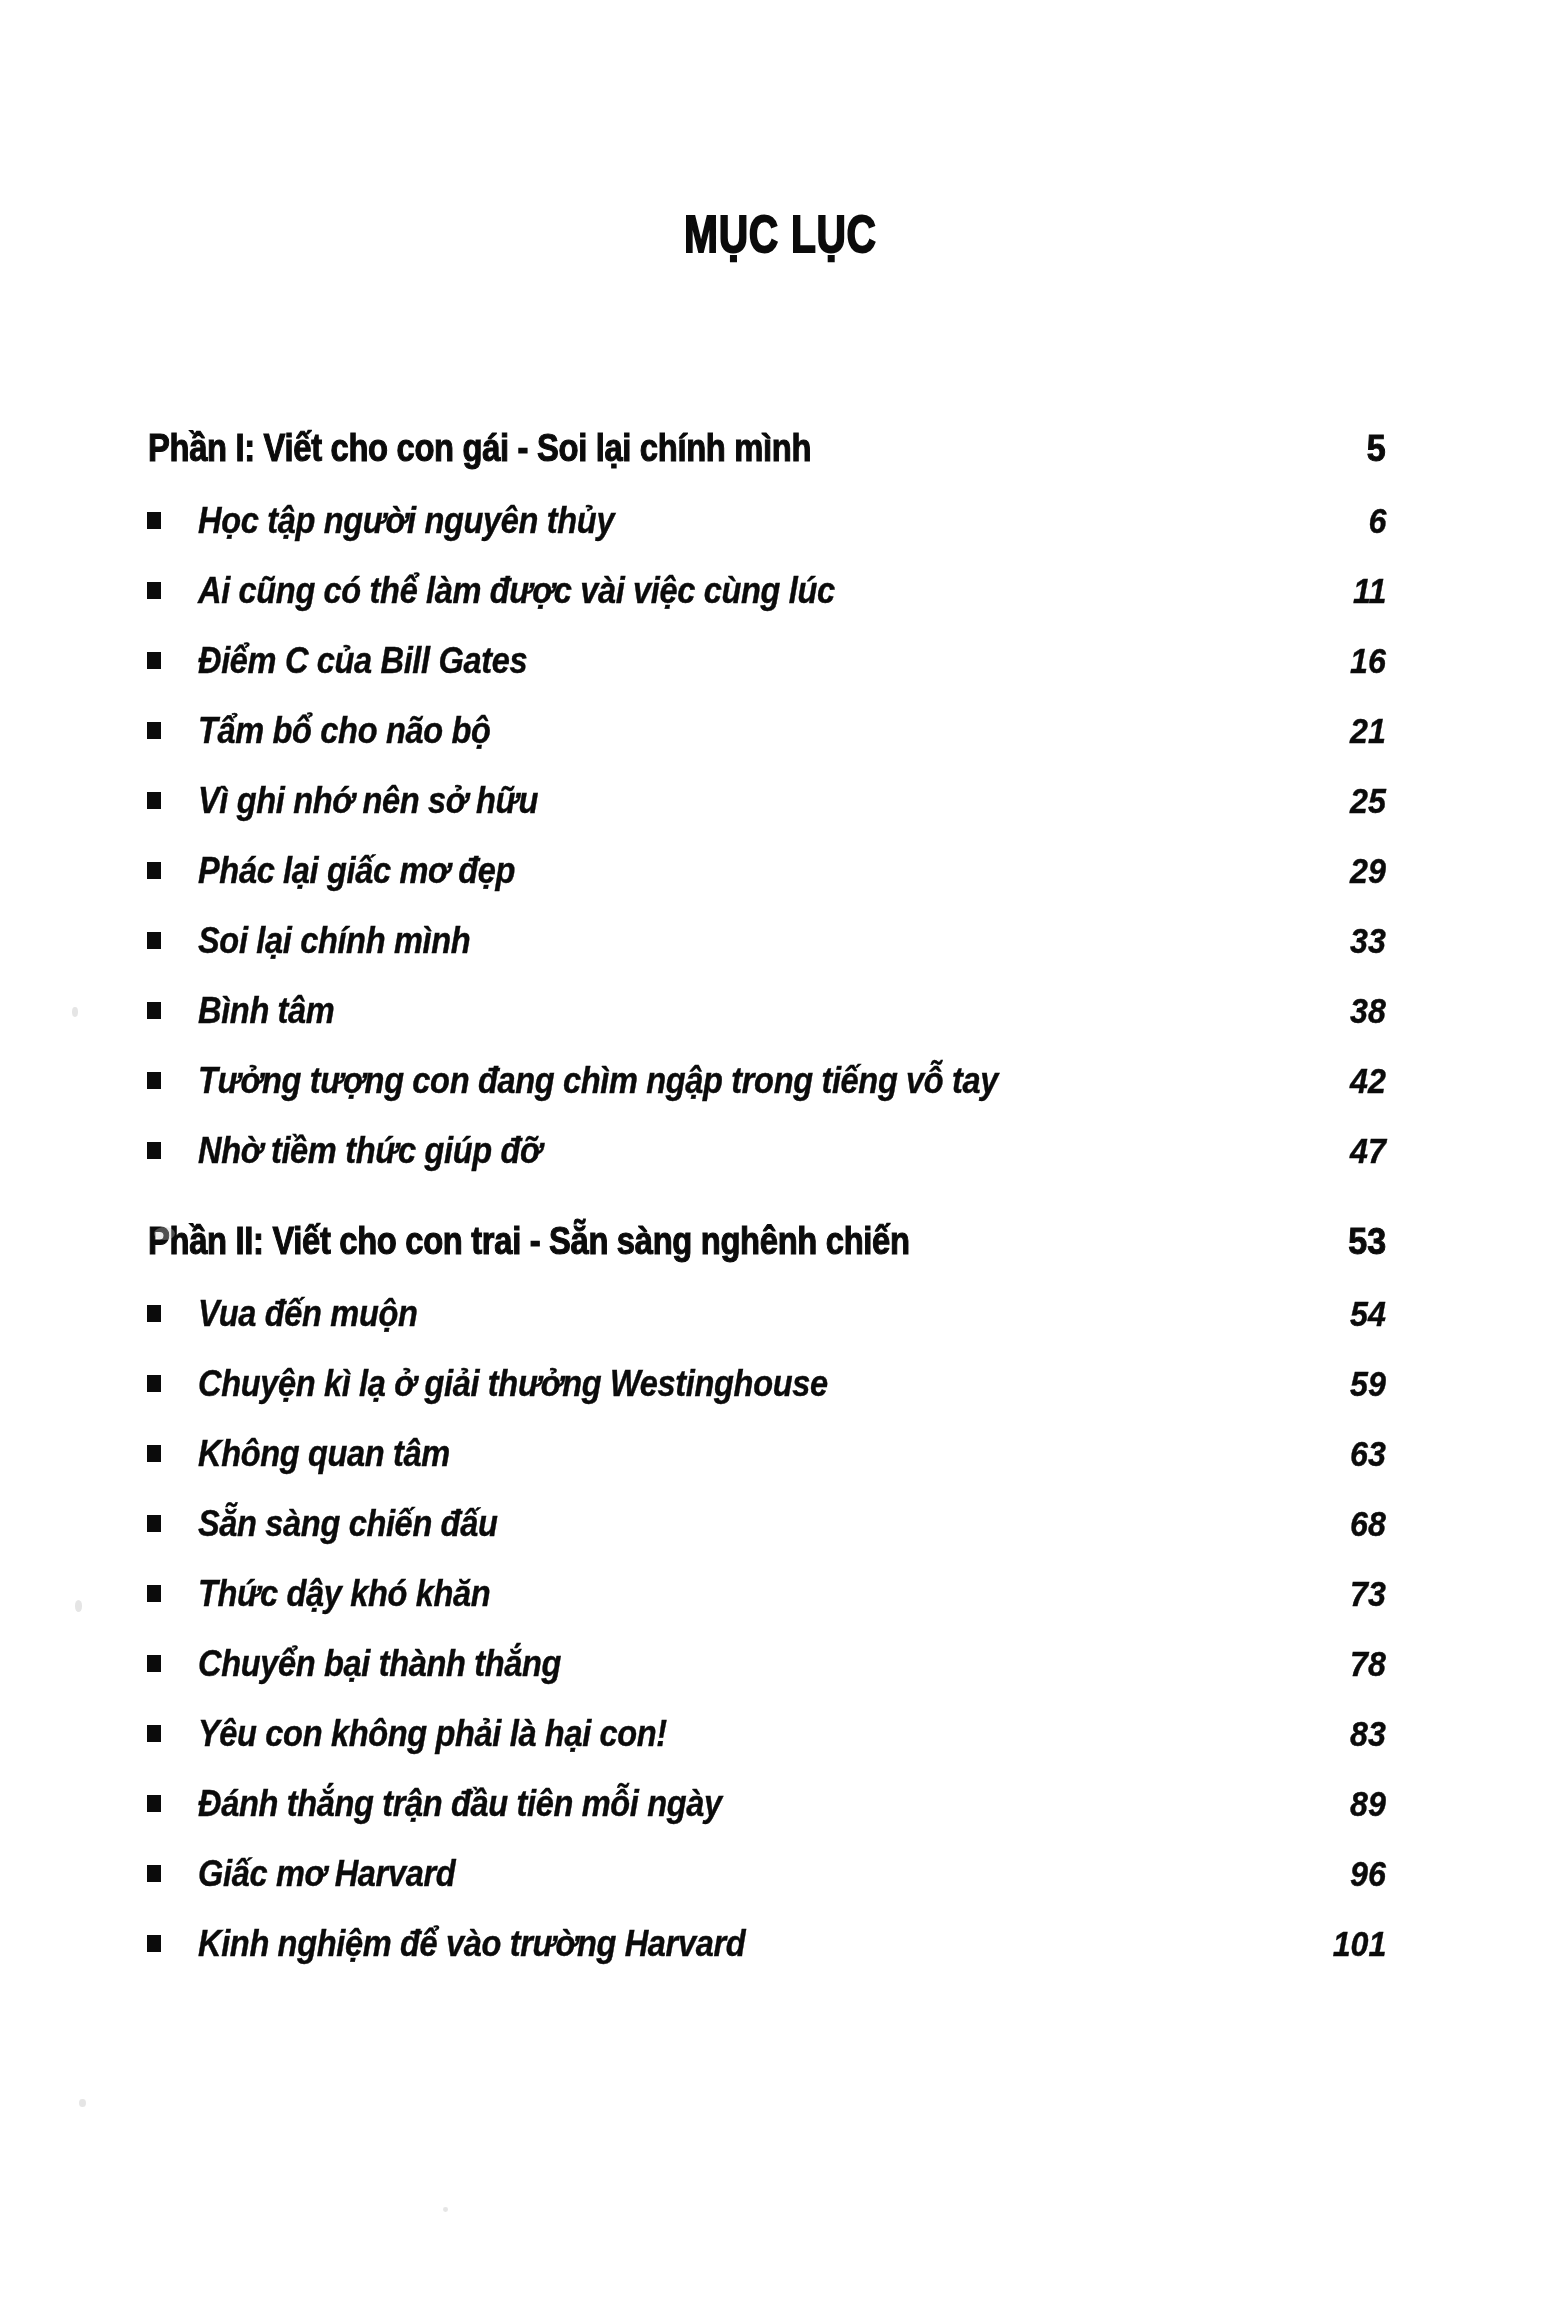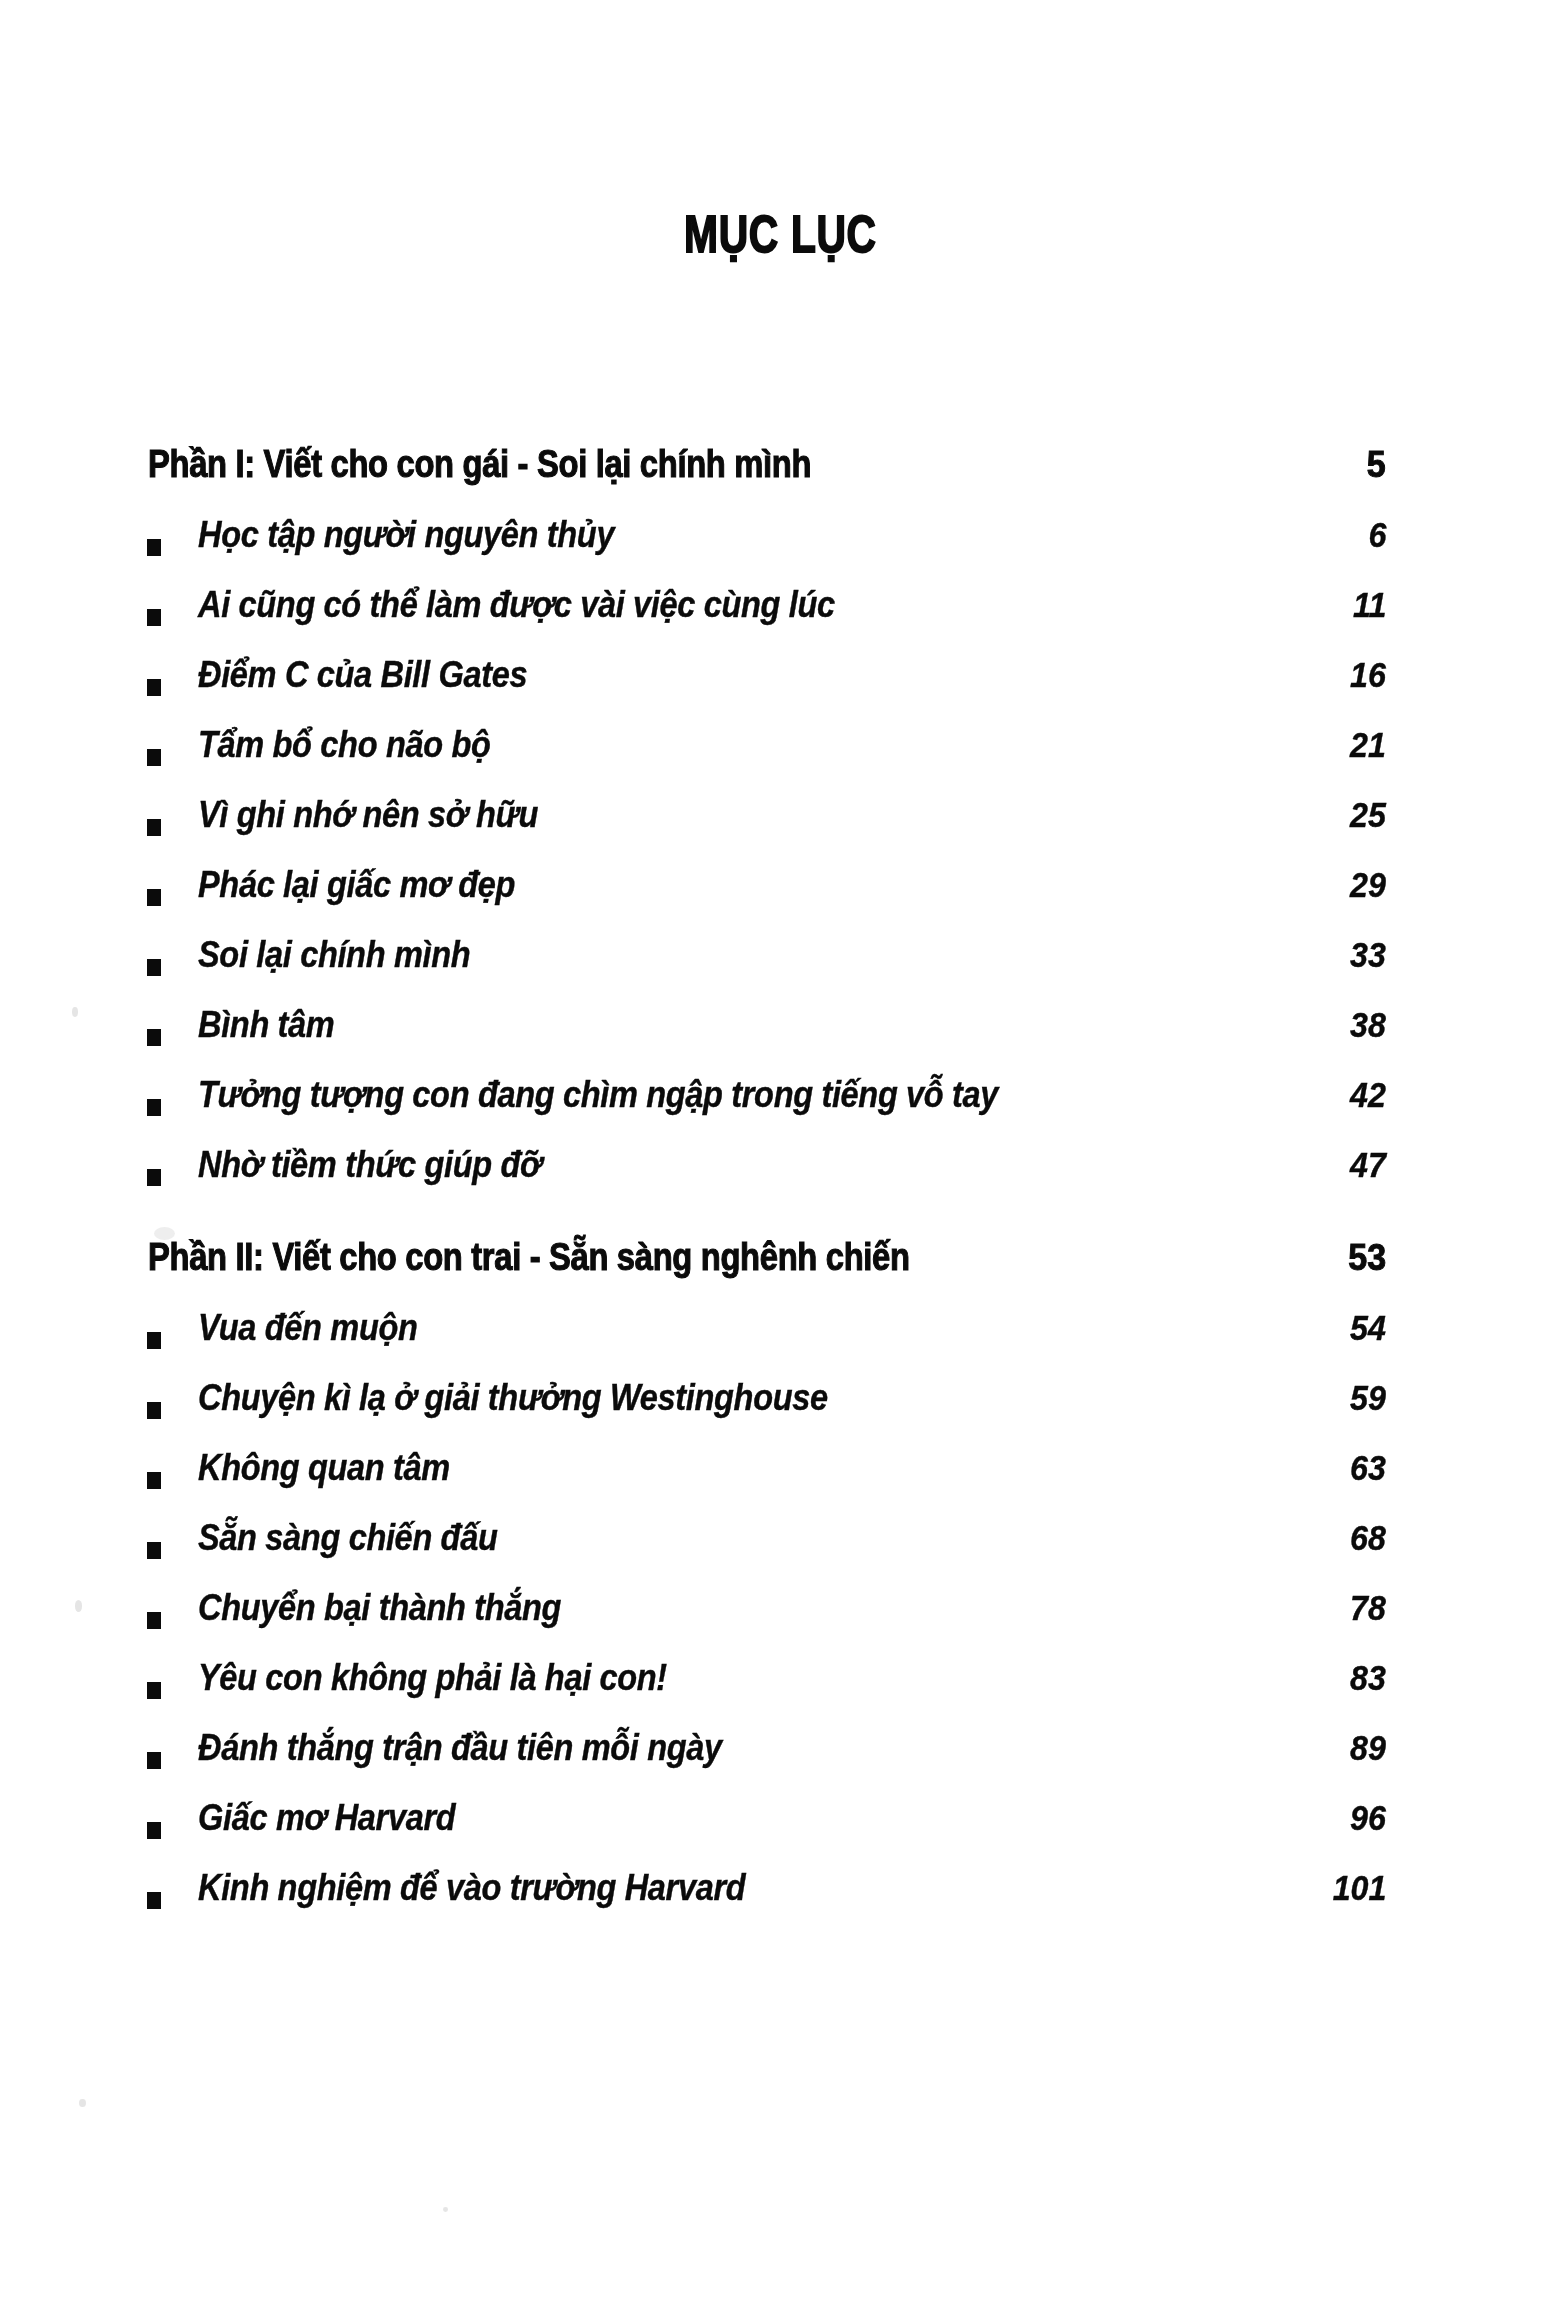--- a/index.html
+++ b/index.html
@@ -34,21 +34,21 @@
     transform: scaleX(0.80);
     letter-spacing: 0.8px;
     -webkit-text-stroke: 1.8px #0b0b0b;
   }
   
   .toc {
     margin: 149px 175px 0 141px; 
   }
   .row {
     display: flex;
-    align-items: flex-end;
+    align-items: center;
     height: 70px;
   }
   .row .label {
     flex: 1 1 auto;
     min-width: 0;
     white-space: nowrap;
   }
   .label-inner {
     display: inline-block;
     transform: scaleX(0.88);
@@ -199,20 +199,25 @@
       <span class="label"><span class="label-inner">Không quan tâm</span></span>
       <span class="num"><span class="num-inner">63</span></span>
     </div>
     <div class="row item-row">
       <span class="bullet"></span>
       <span class="label"><span class="label-inner">Sẵn sàng chiến đấu</span></span>
       <span class="num"><span class="num-inner">68</span></span>
     </div>
     <div class="row item-row">
       <span class="bullet"></span>
+      <span class="label"><span class="label-inner">Thức dậy khó khăn</span></span>
+      <span class="num"><span class="num-inner">73</span></span>
+    </div>
+    <div class="row item-row">
+      <span class="bullet"></span>
       <span class="label"><span class="label-inner">Chuyển bại thành thắng</span></span>
       <span class="num"><span class="num-inner">78</span></span>
     </div>
     <div class="row item-row">
       <span class="bullet"></span>
       <span class="label"><span class="label-inner">Yêu con không phải là hại con!</span></span>
       <span class="num"><span class="num-inner">83</span></span>
     </div>
     <div class="row item-row">
       <span class="bullet"></span>

